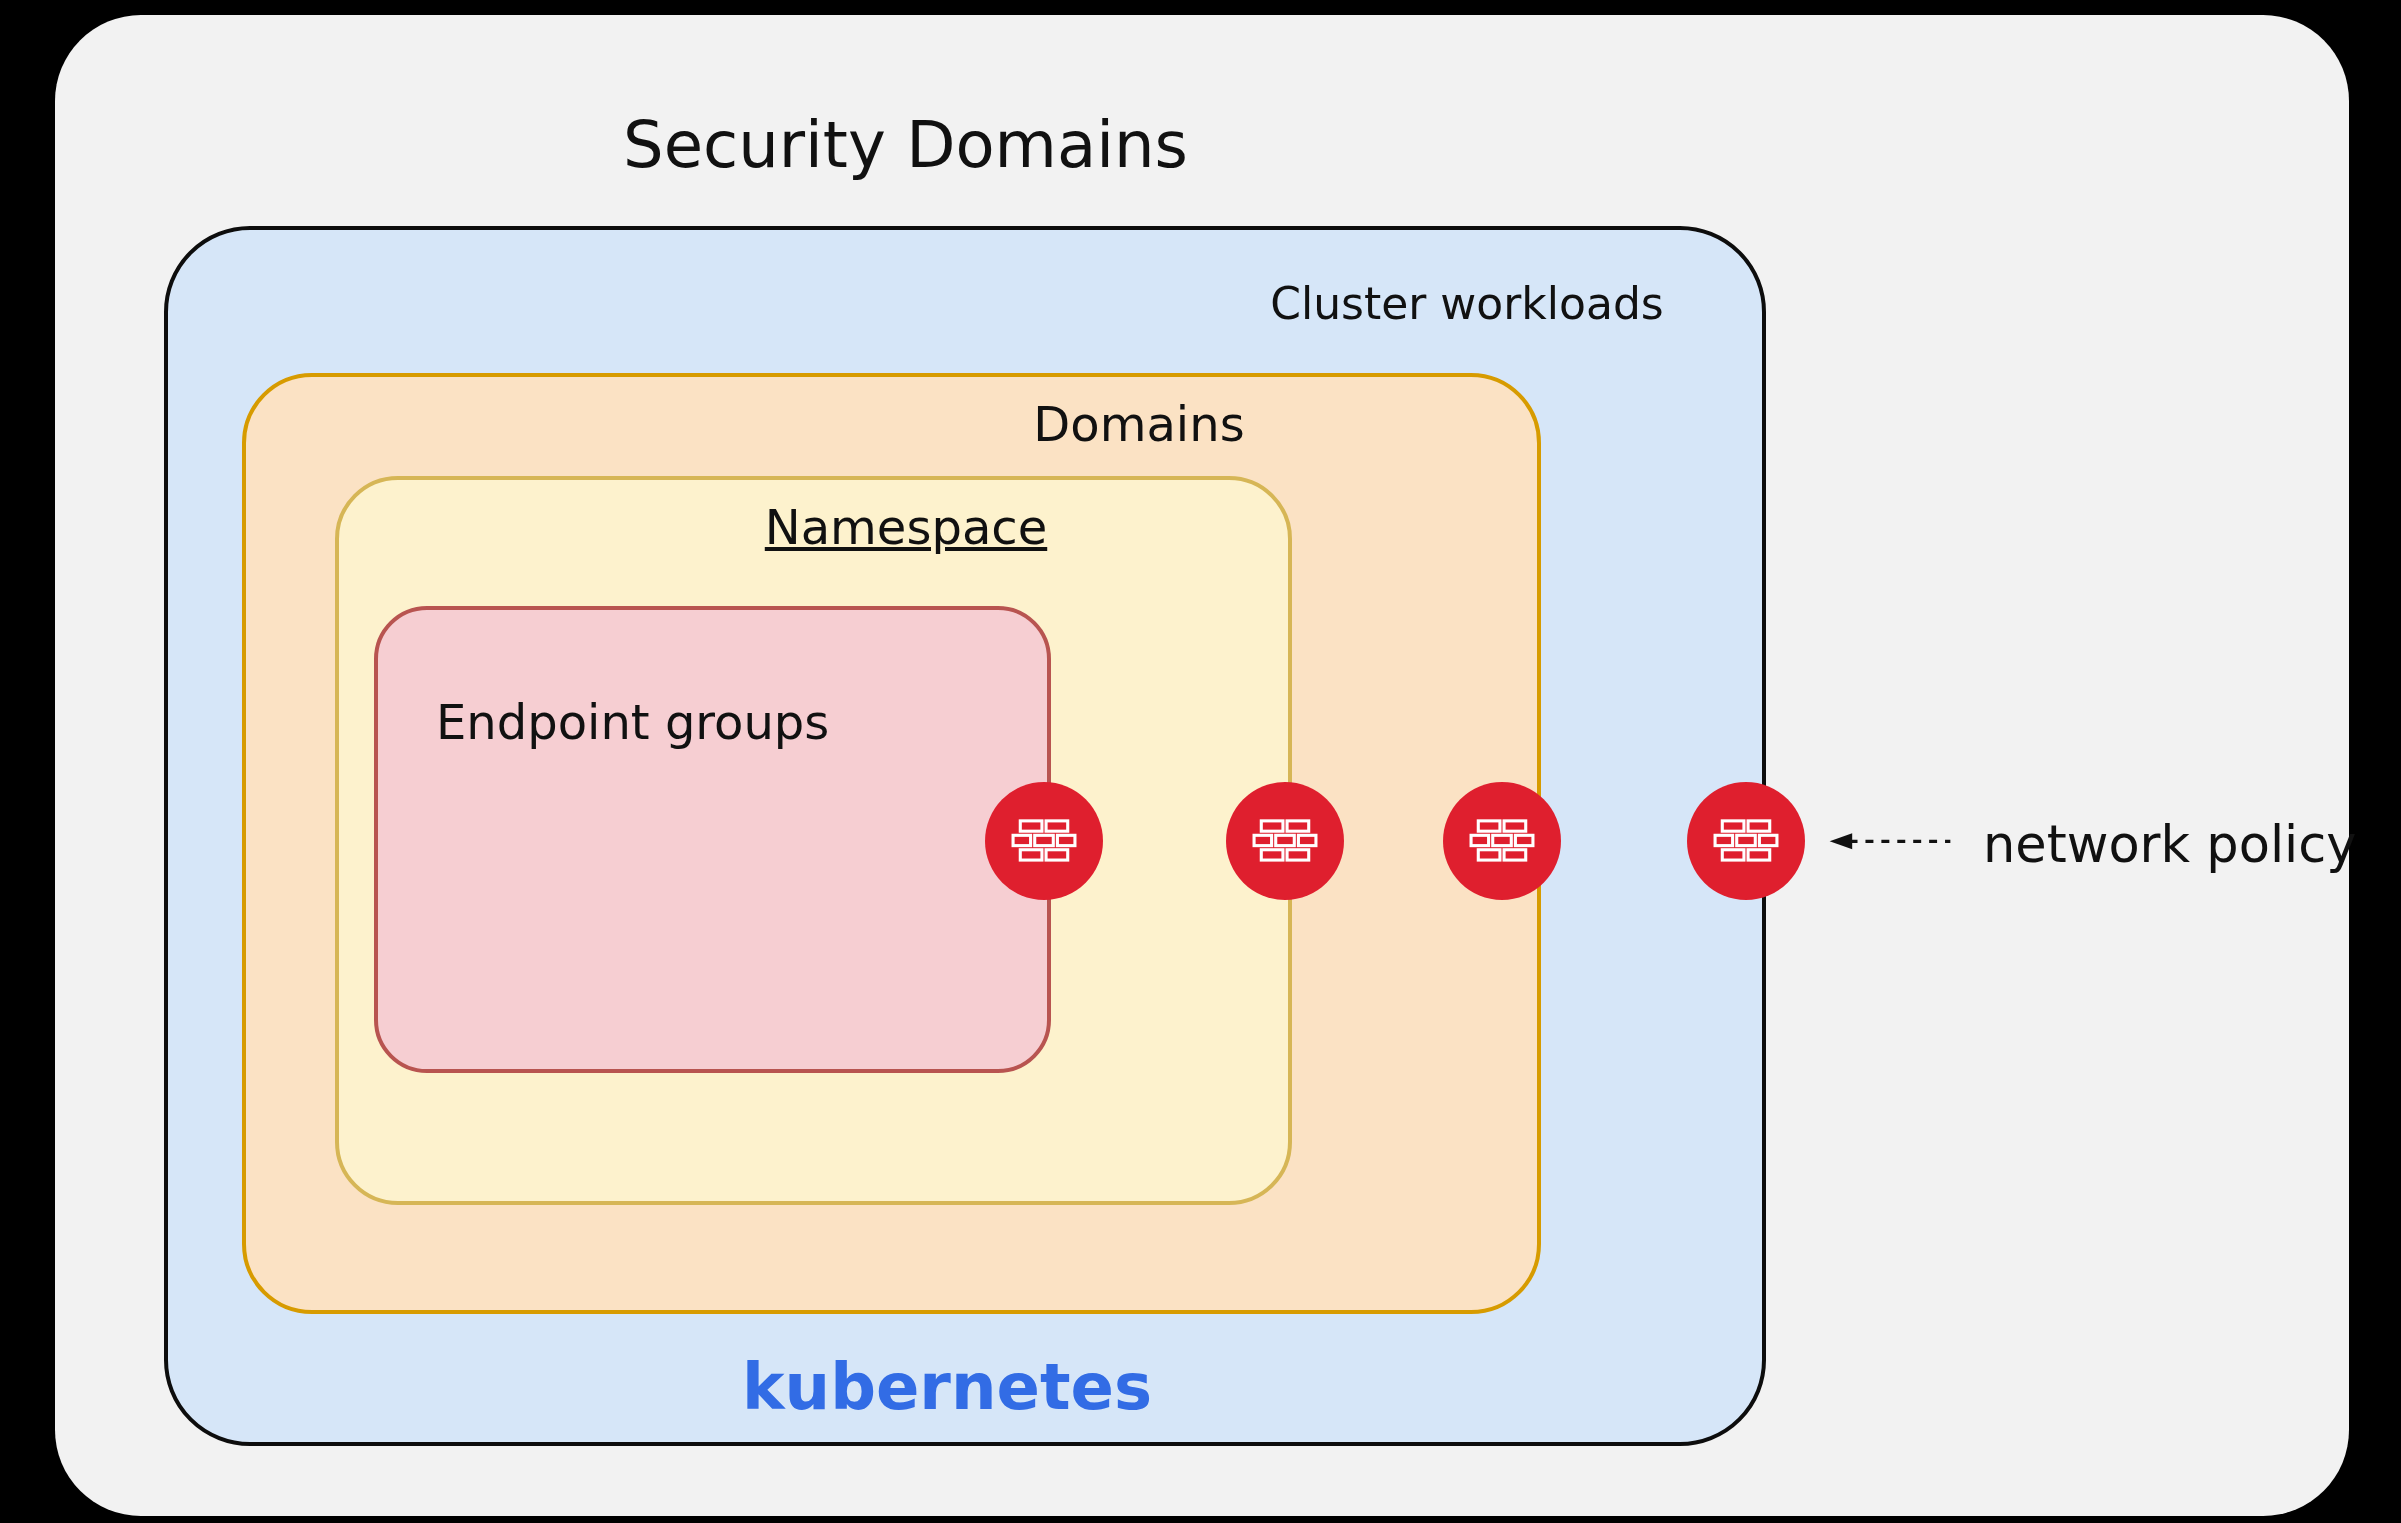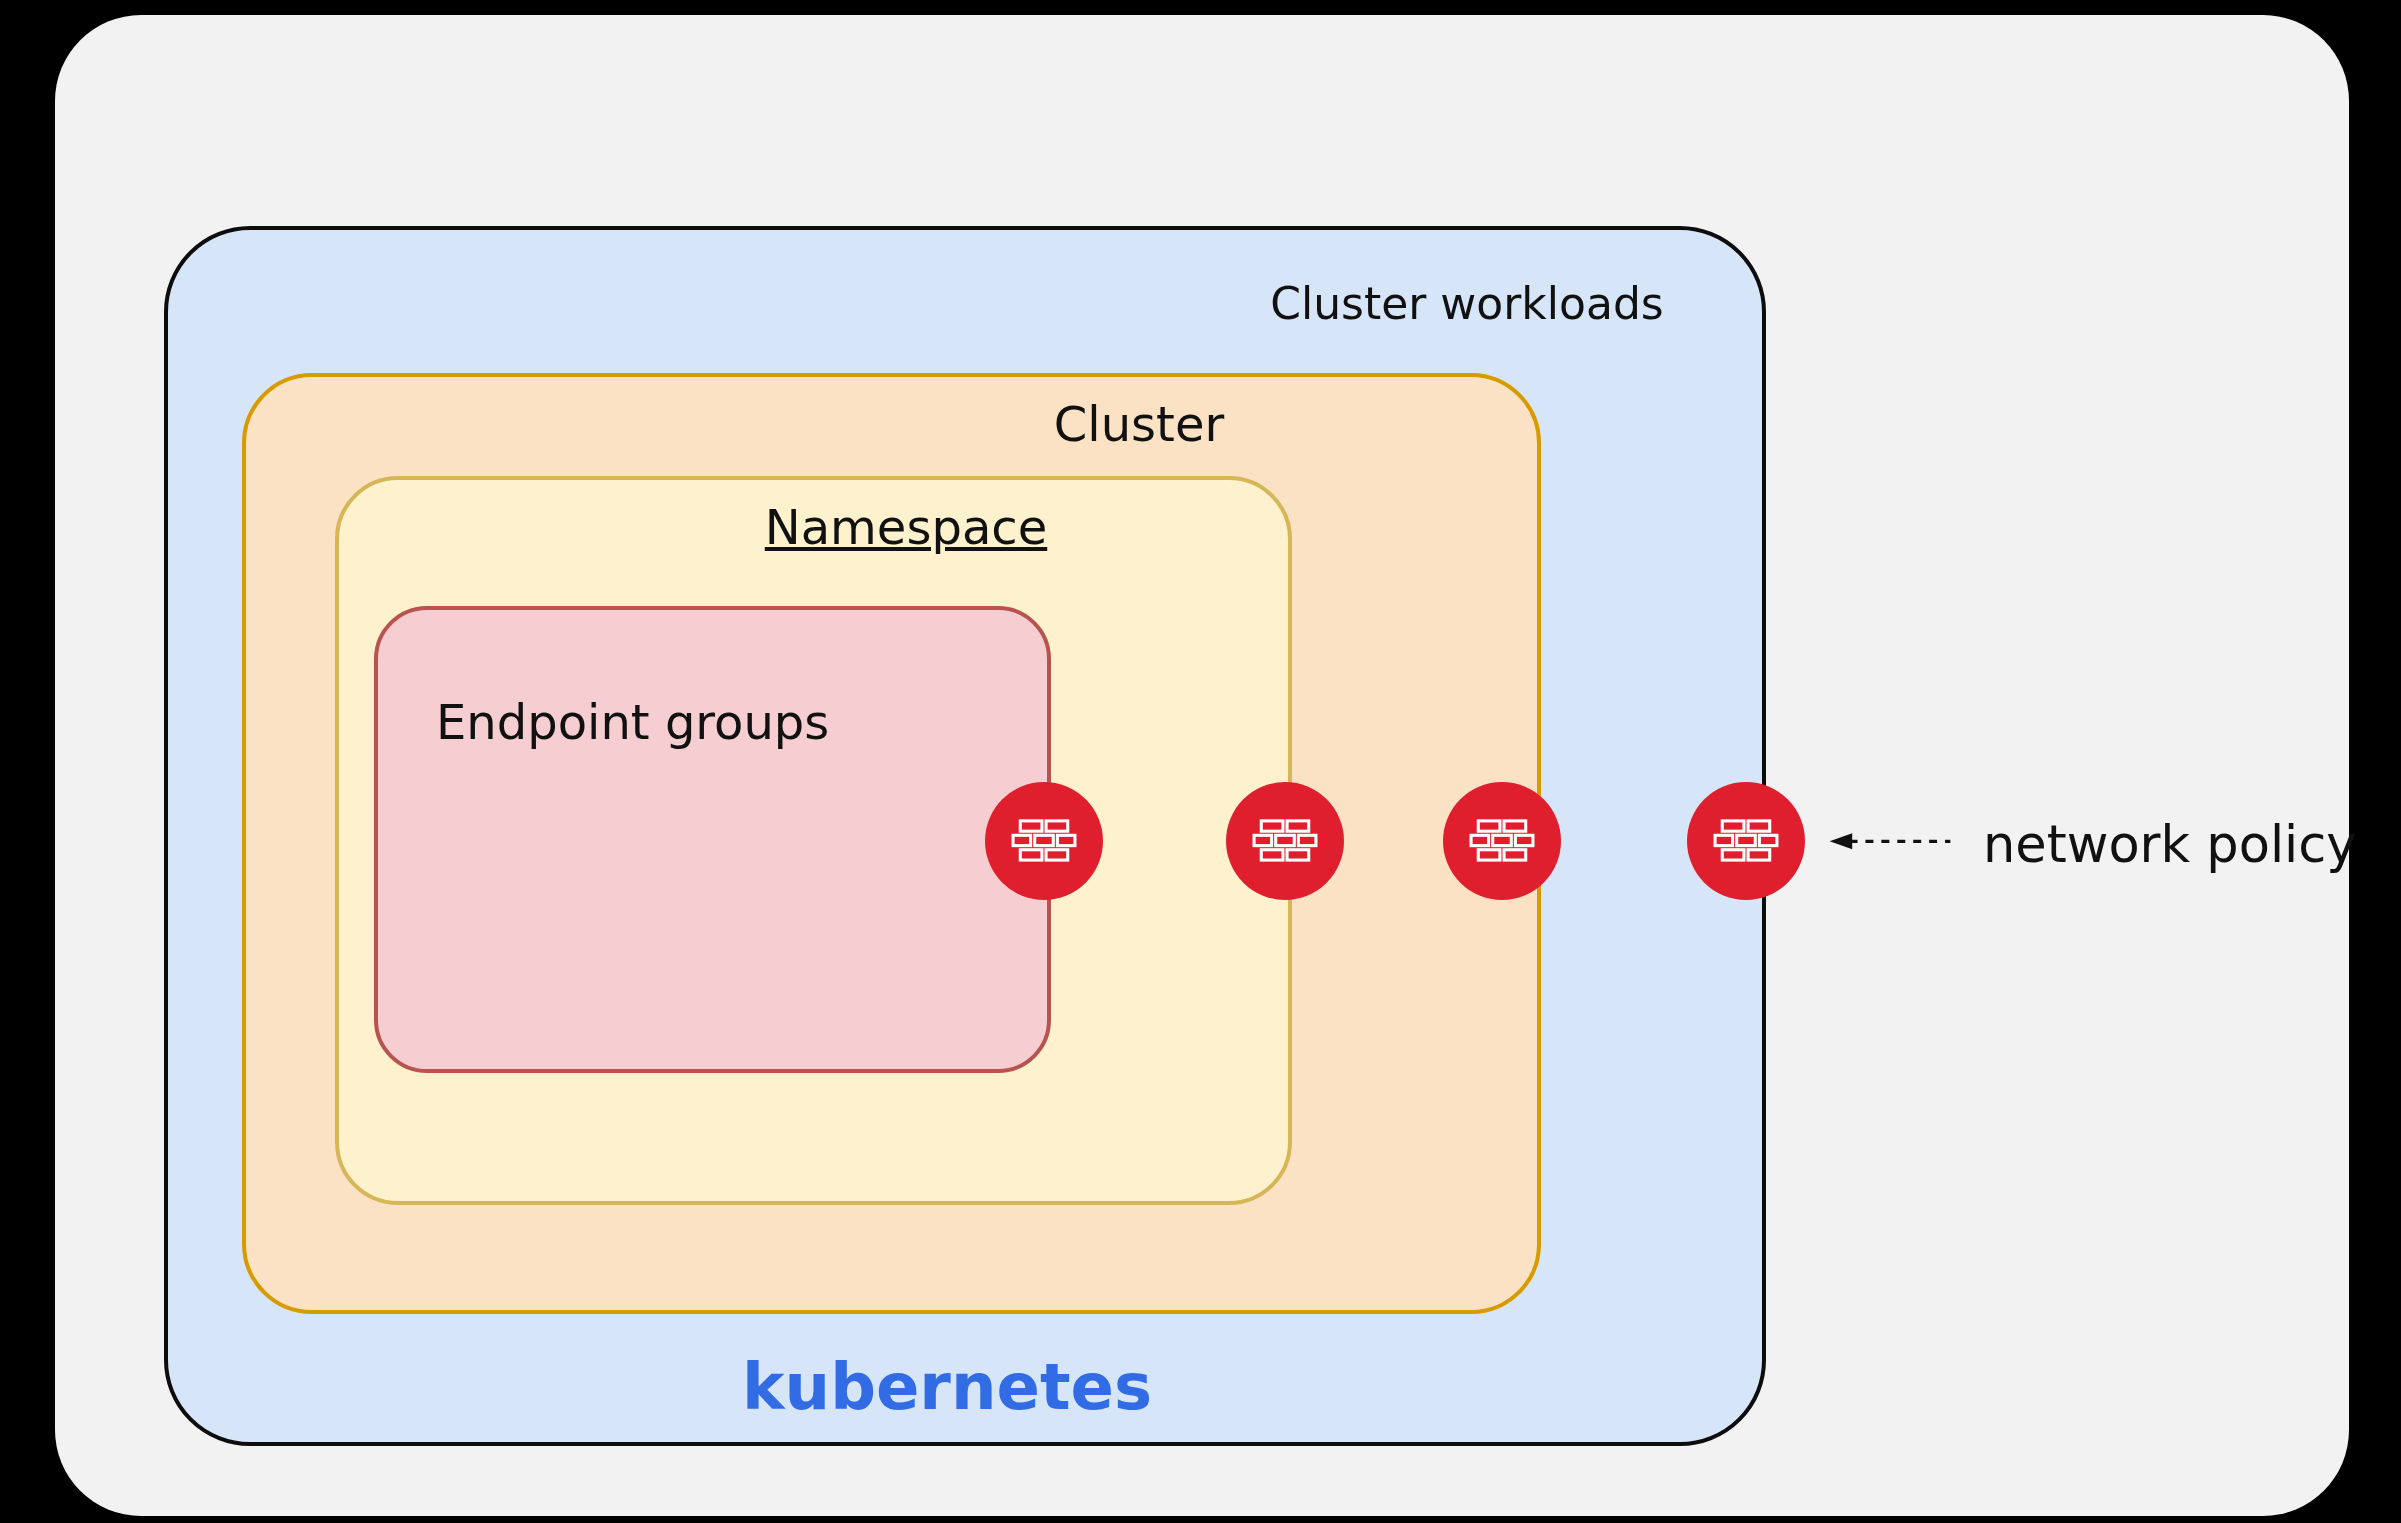--- a/index.html
+++ b/index.html
@@ -154,26 +154,27 @@
     color: var(--kubernetes-blue, #326ce5);
     white-space: nowrap;
     text-align: center;
   }
 </style>
 </head>
 <body>
 
 <div class="panel">
 
+  <div class="diagram-title">Security Domains</div>
 
   <div class="box cluster-box"></div>
   <div class="cluster-label">Cluster workloads</div>
 
   <div class="box tenant-box"></div>
-  <div class="tenant-label">Cluster</div>
+  <div class="tenant-label">Domains</div>
 
   <div class="box namespace-box"></div>
   <div class="namespace-label">Namespace</div>
 
   <div class="box endpoint-box"></div>
   <div class="endpoint-label">Endpoint groups</div>
 
   <div class="fw-circle fw-endpoint">
     <svg width="66" height="49" viewBox="0 0 64 46" fill="none">
       <g stroke="#ffffff" stroke-width="3" fill="none">

